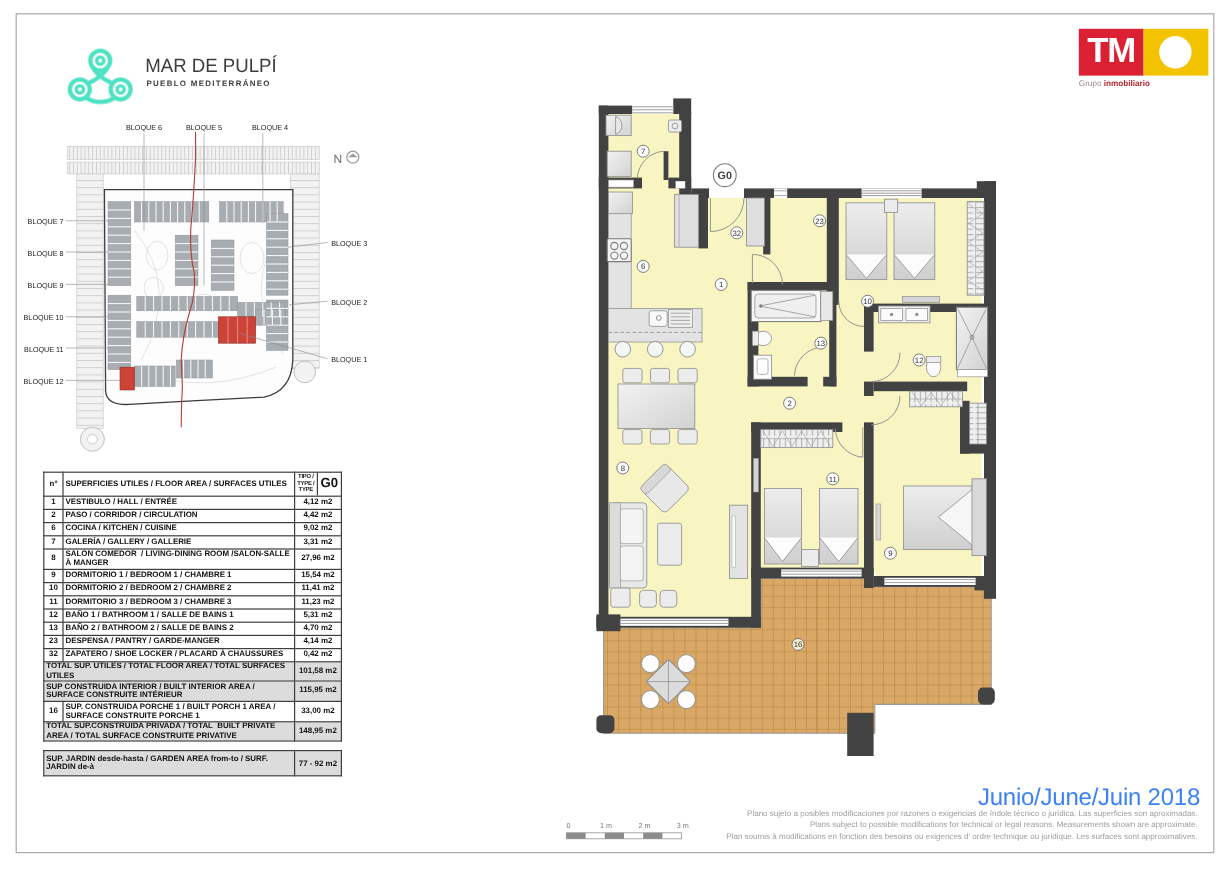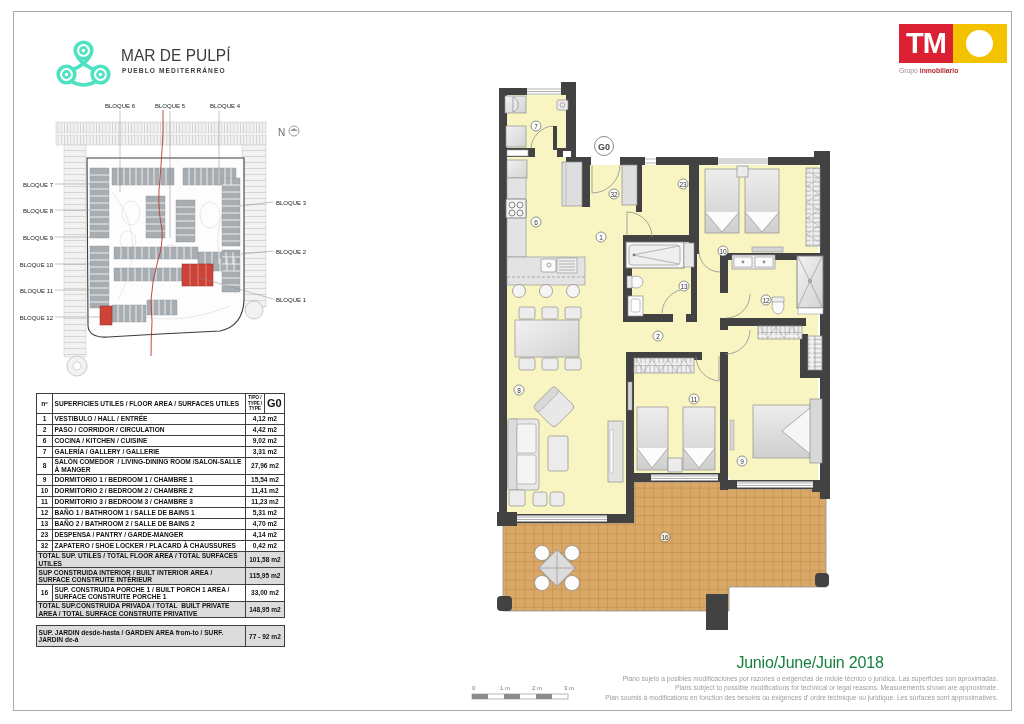--- a/index.html
+++ b/index.html
@@ -719,21 +719,21 @@
         <text x="30" y="7">1 m</text>
         <text x="62" y="7">2 m</text>
         <text x="94" y="7">3 m</text>
   </g>
   <rect x="2" y="11" width="96" height="5" fill="#fff" stroke="#999" stroke-width="0.7"></rect>
   <rect x="2" y="11" width="16" height="5" fill="#8c8c8c"></rect>
   <rect x="34" y="11" width="16" height="5" fill="#8c8c8c"></rect>
   <rect x="66" y="11" width="16" height="5" fill="#8c8c8c"></rect>
 </svg>
 
-<div class="abs" style="left:620px;top:654px;width:380px;text-align:center;font-size:16px;color:#15803d;letter-spacing:-0.2px;">Junio/June/Juin 2018</div>
+<div class="abs" style="left:620px;top:654px;width:380px;text-align:right;font-size:20px;color:#3b82f6;letter-spacing:-0.2px;">Junio/June/Juin 2018</div>
 
 <div class="abs" style="left:420px;top:674px;width:578px;text-align:right;font-size:6.7px;color:#9d9d9d;line-height:9.4px;">
 Plano sujeto a posibles modificaciones por razones o exigencias de índole técnico o jurídica. Las superficies son aproximadas.<br>
 Plans subject to possible modifications for technical or legal reasons. Measurements shown are approximate.<br>
 Plan soumis à modifications en fonction des besoins ou exigences d' ordre technique ou juridique. Les surfaces sont approximatives.
 </div>
 
 </div>
 
 </body></html>

